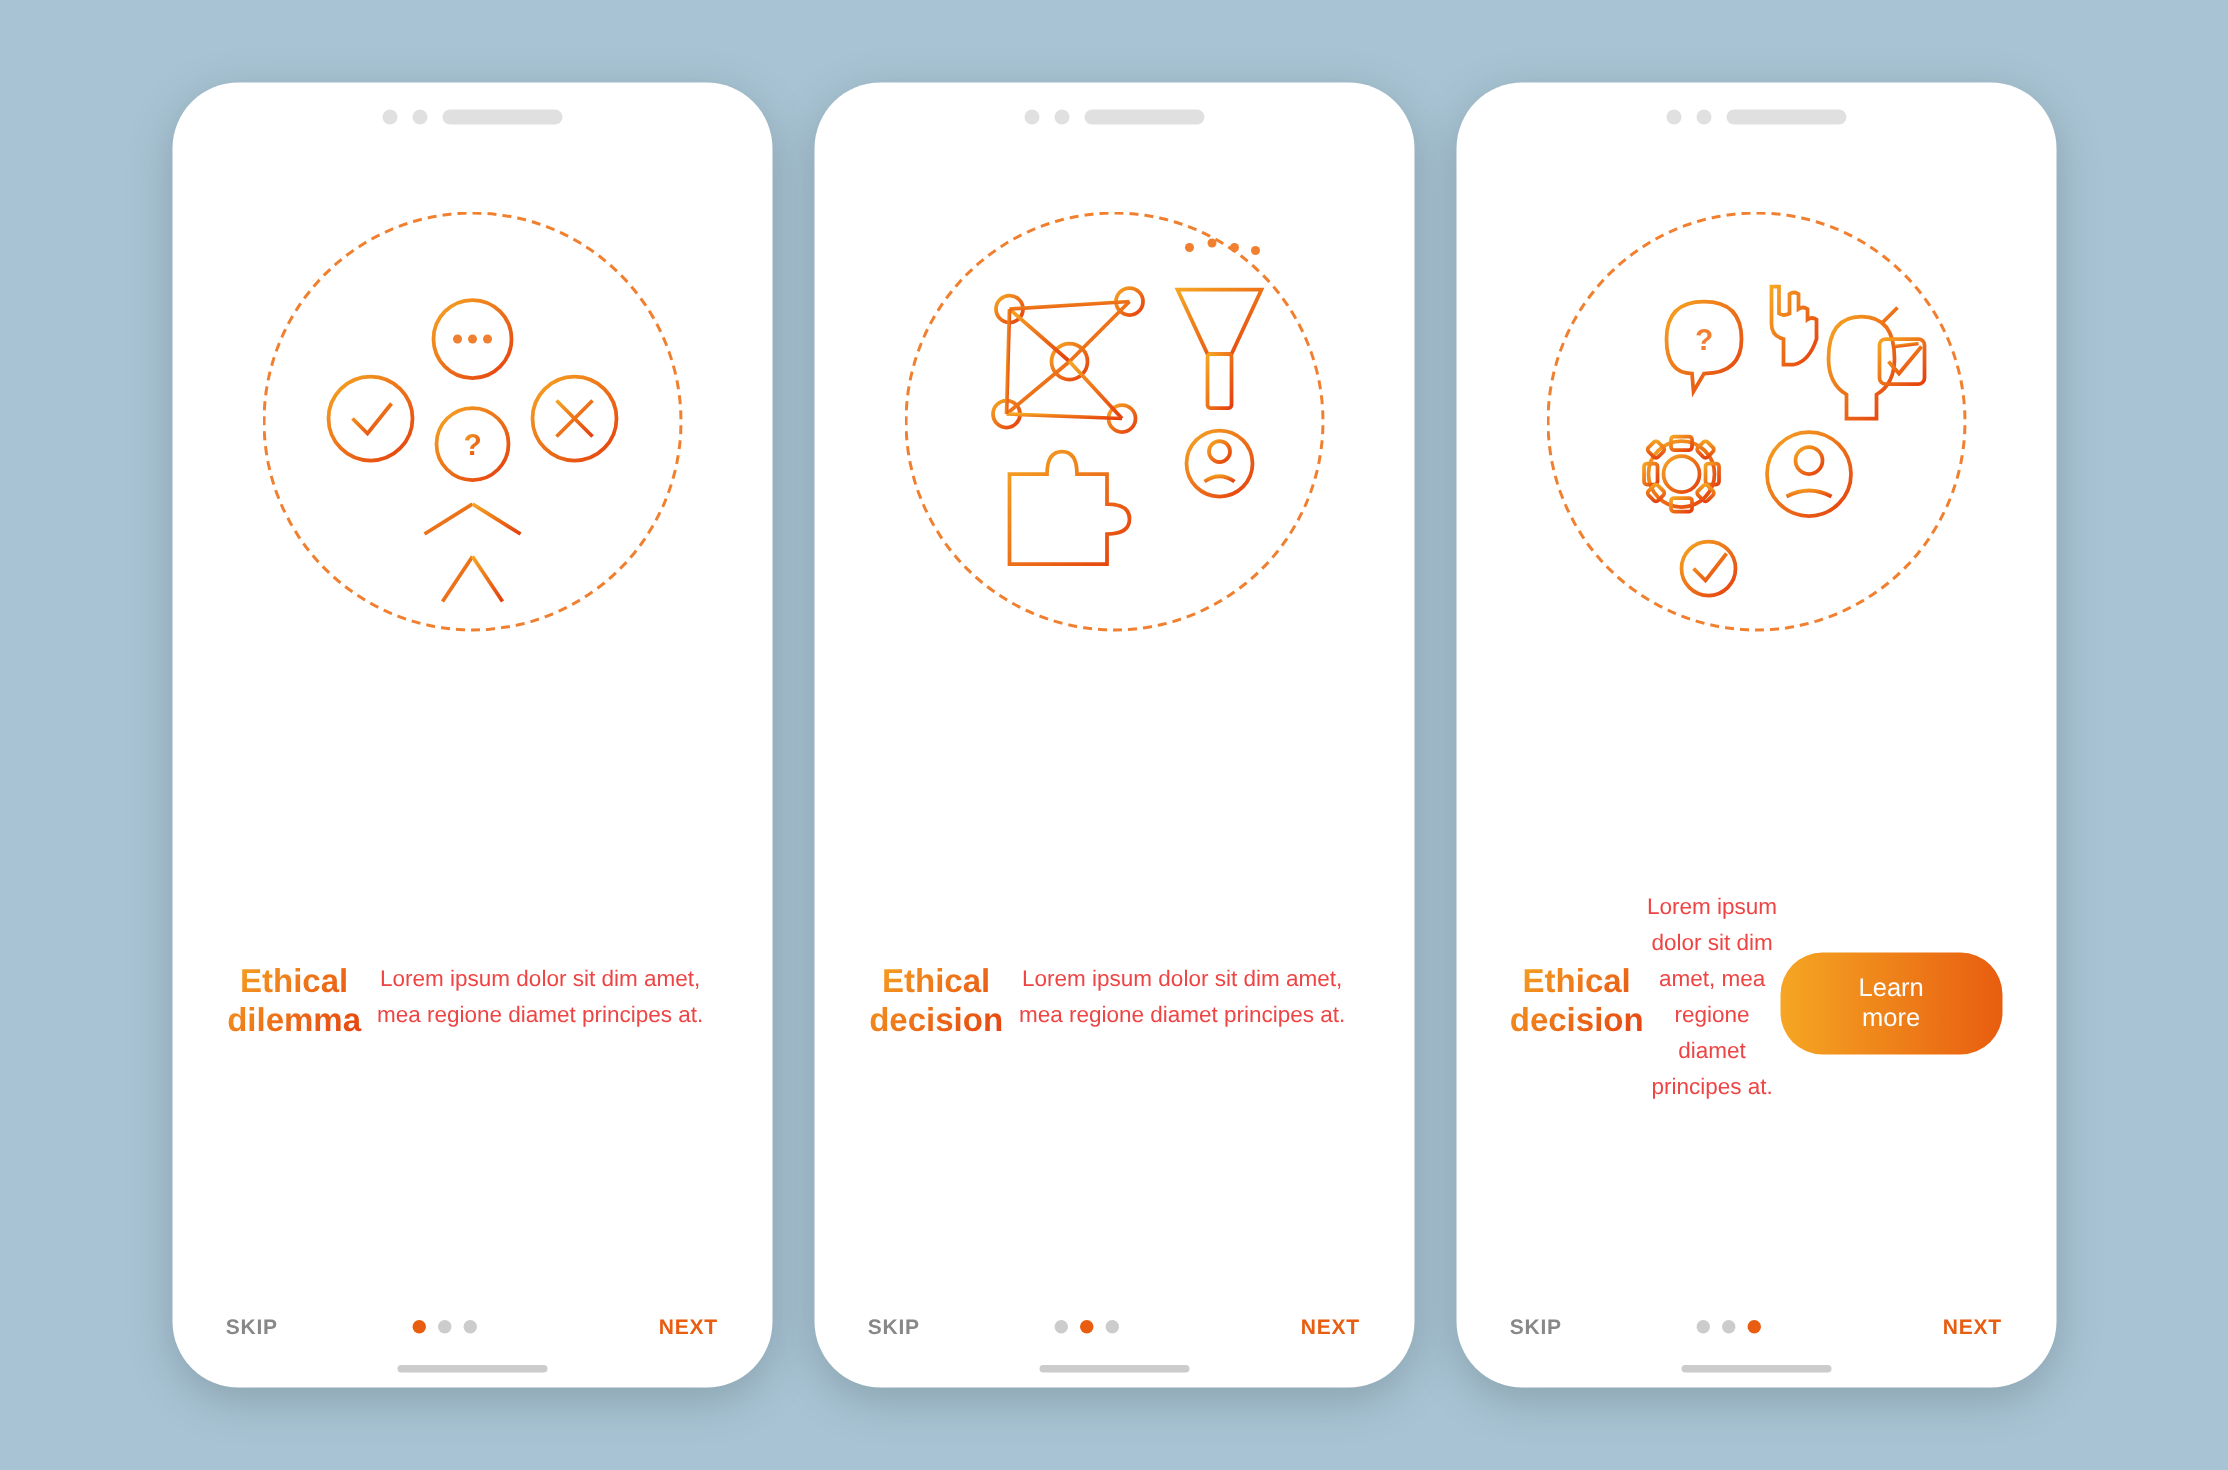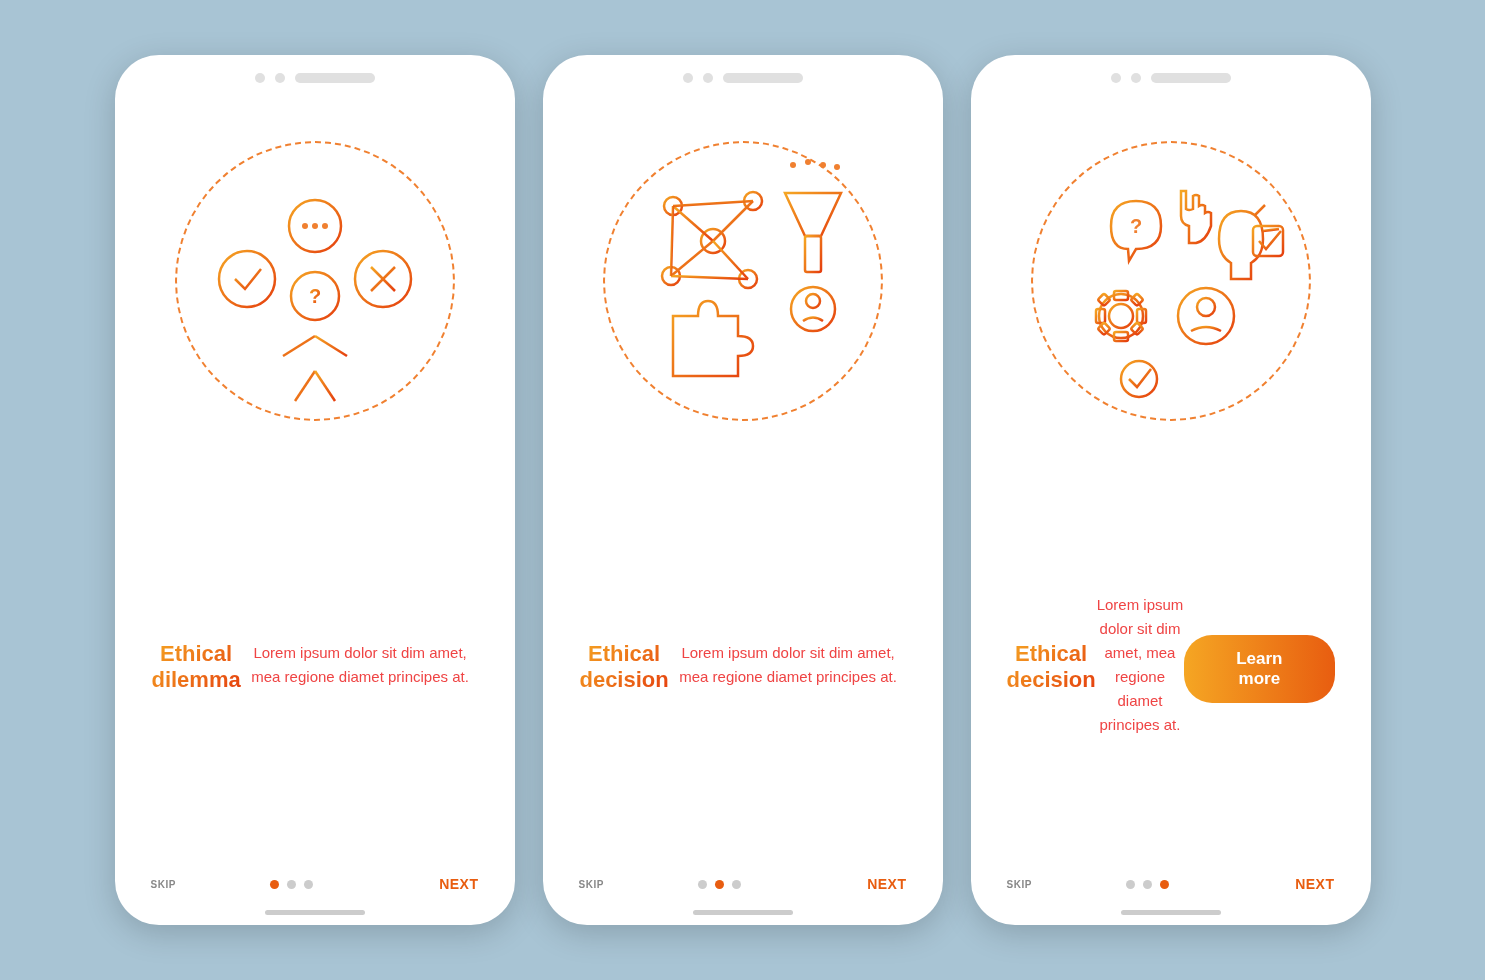--- a/index.html
+++ b/index.html
@@ -116,37 +116,37 @@
       margin-bottom: 18px;
     }
 
     .learn-more-btn {
       background: linear-gradient(90deg, #f5a623, #e85d10);
       color: #fff;
       border: none;
       border-radius: 28px;
       padding: 14px 52px;
       font-size: 17px;
-      font-weight: 700;
+      font-weight: 400;
       cursor: pointer;
       margin-bottom: 10px;
     }
 
     
     .footer-nav {
       width: 100%;
       display: flex;
       align-items: center;
       justify-content: space-between;
       padding: 10px 36px 12px;
       flex-shrink: 0;
     }
 
     .nav-skip {
-      font-size: 10px;
+      font-size: 14px;
       font-weight: 600;
       color: #888;
       letter-spacing: 0.5px;
       cursor: pointer;
     }
 
     .dots-container {
       display: flex;
       gap: 8px;
       align-items: center;

